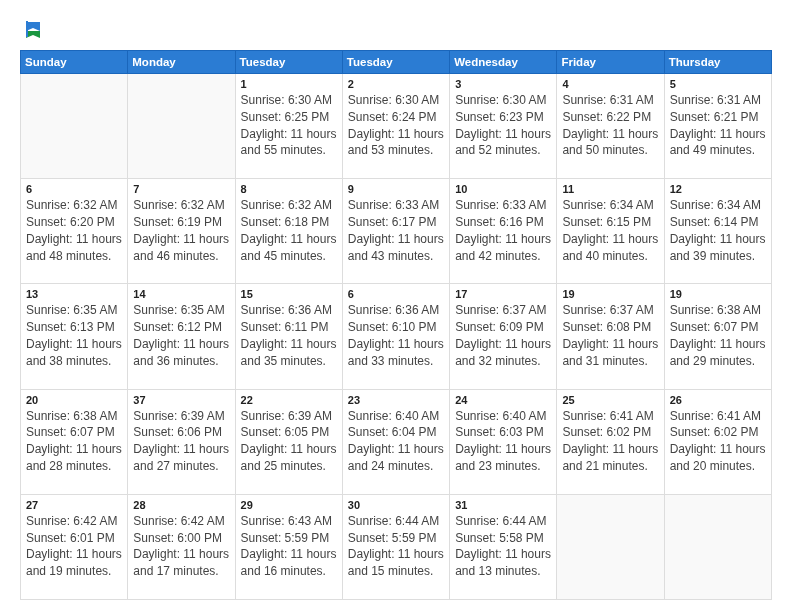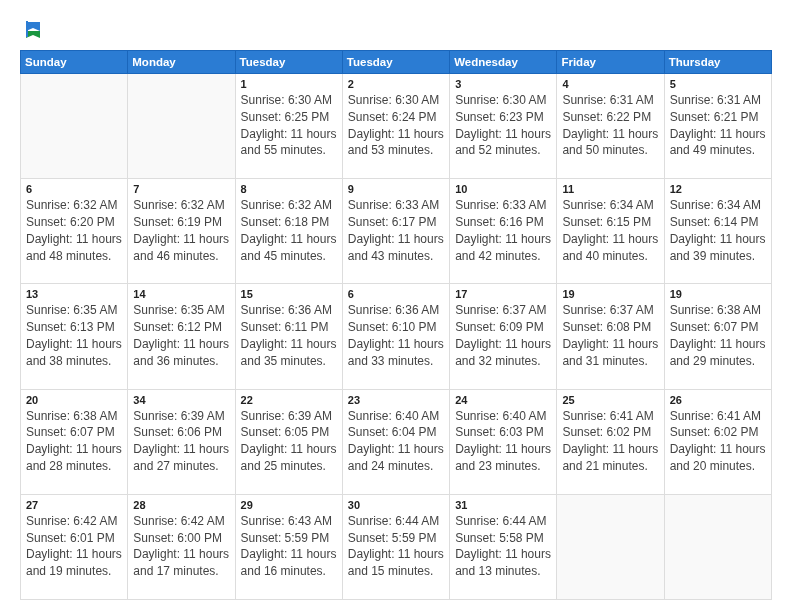--- a/index.html
+++ b/index.html
@@ -228,21 +228,21 @@
             <span class="day-number">19</span>
             <div class="day-info">Sunrise: 6:38 AM<br>Sunset: 6:07 PM<br>Daylight: 11 hours and 29 minutes.</div>
           </td>
         </tr>
         <tr class="week-row">
           <td>
             <span class="day-number">20</span>
             <div class="day-info">Sunrise: 6:38 AM<br>Sunset: 6:07 PM<br>Daylight: 11 hours and 28 minutes.</div>
           </td>
           <td>
-            <span class="day-number">34</span>
+            <span class="day-number">37</span>
             <div class="day-info">Sunrise: 6:39 AM<br>Sunset: 6:06 PM<br>Daylight: 11 hours and 27 minutes.</div>
           </td>
           <td>
             <span class="day-number">22</span>
             <div class="day-info">Sunrise: 6:39 AM<br>Sunset: 6:05 PM<br>Daylight: 11 hours and 25 minutes.</div>
           </td>
           <td>
             <span class="day-number">23</span>
             <div class="day-info">Sunrise: 6:40 AM<br>Sunset: 6:04 PM<br>Daylight: 11 hours and 24 minutes.</div>
           </td>

